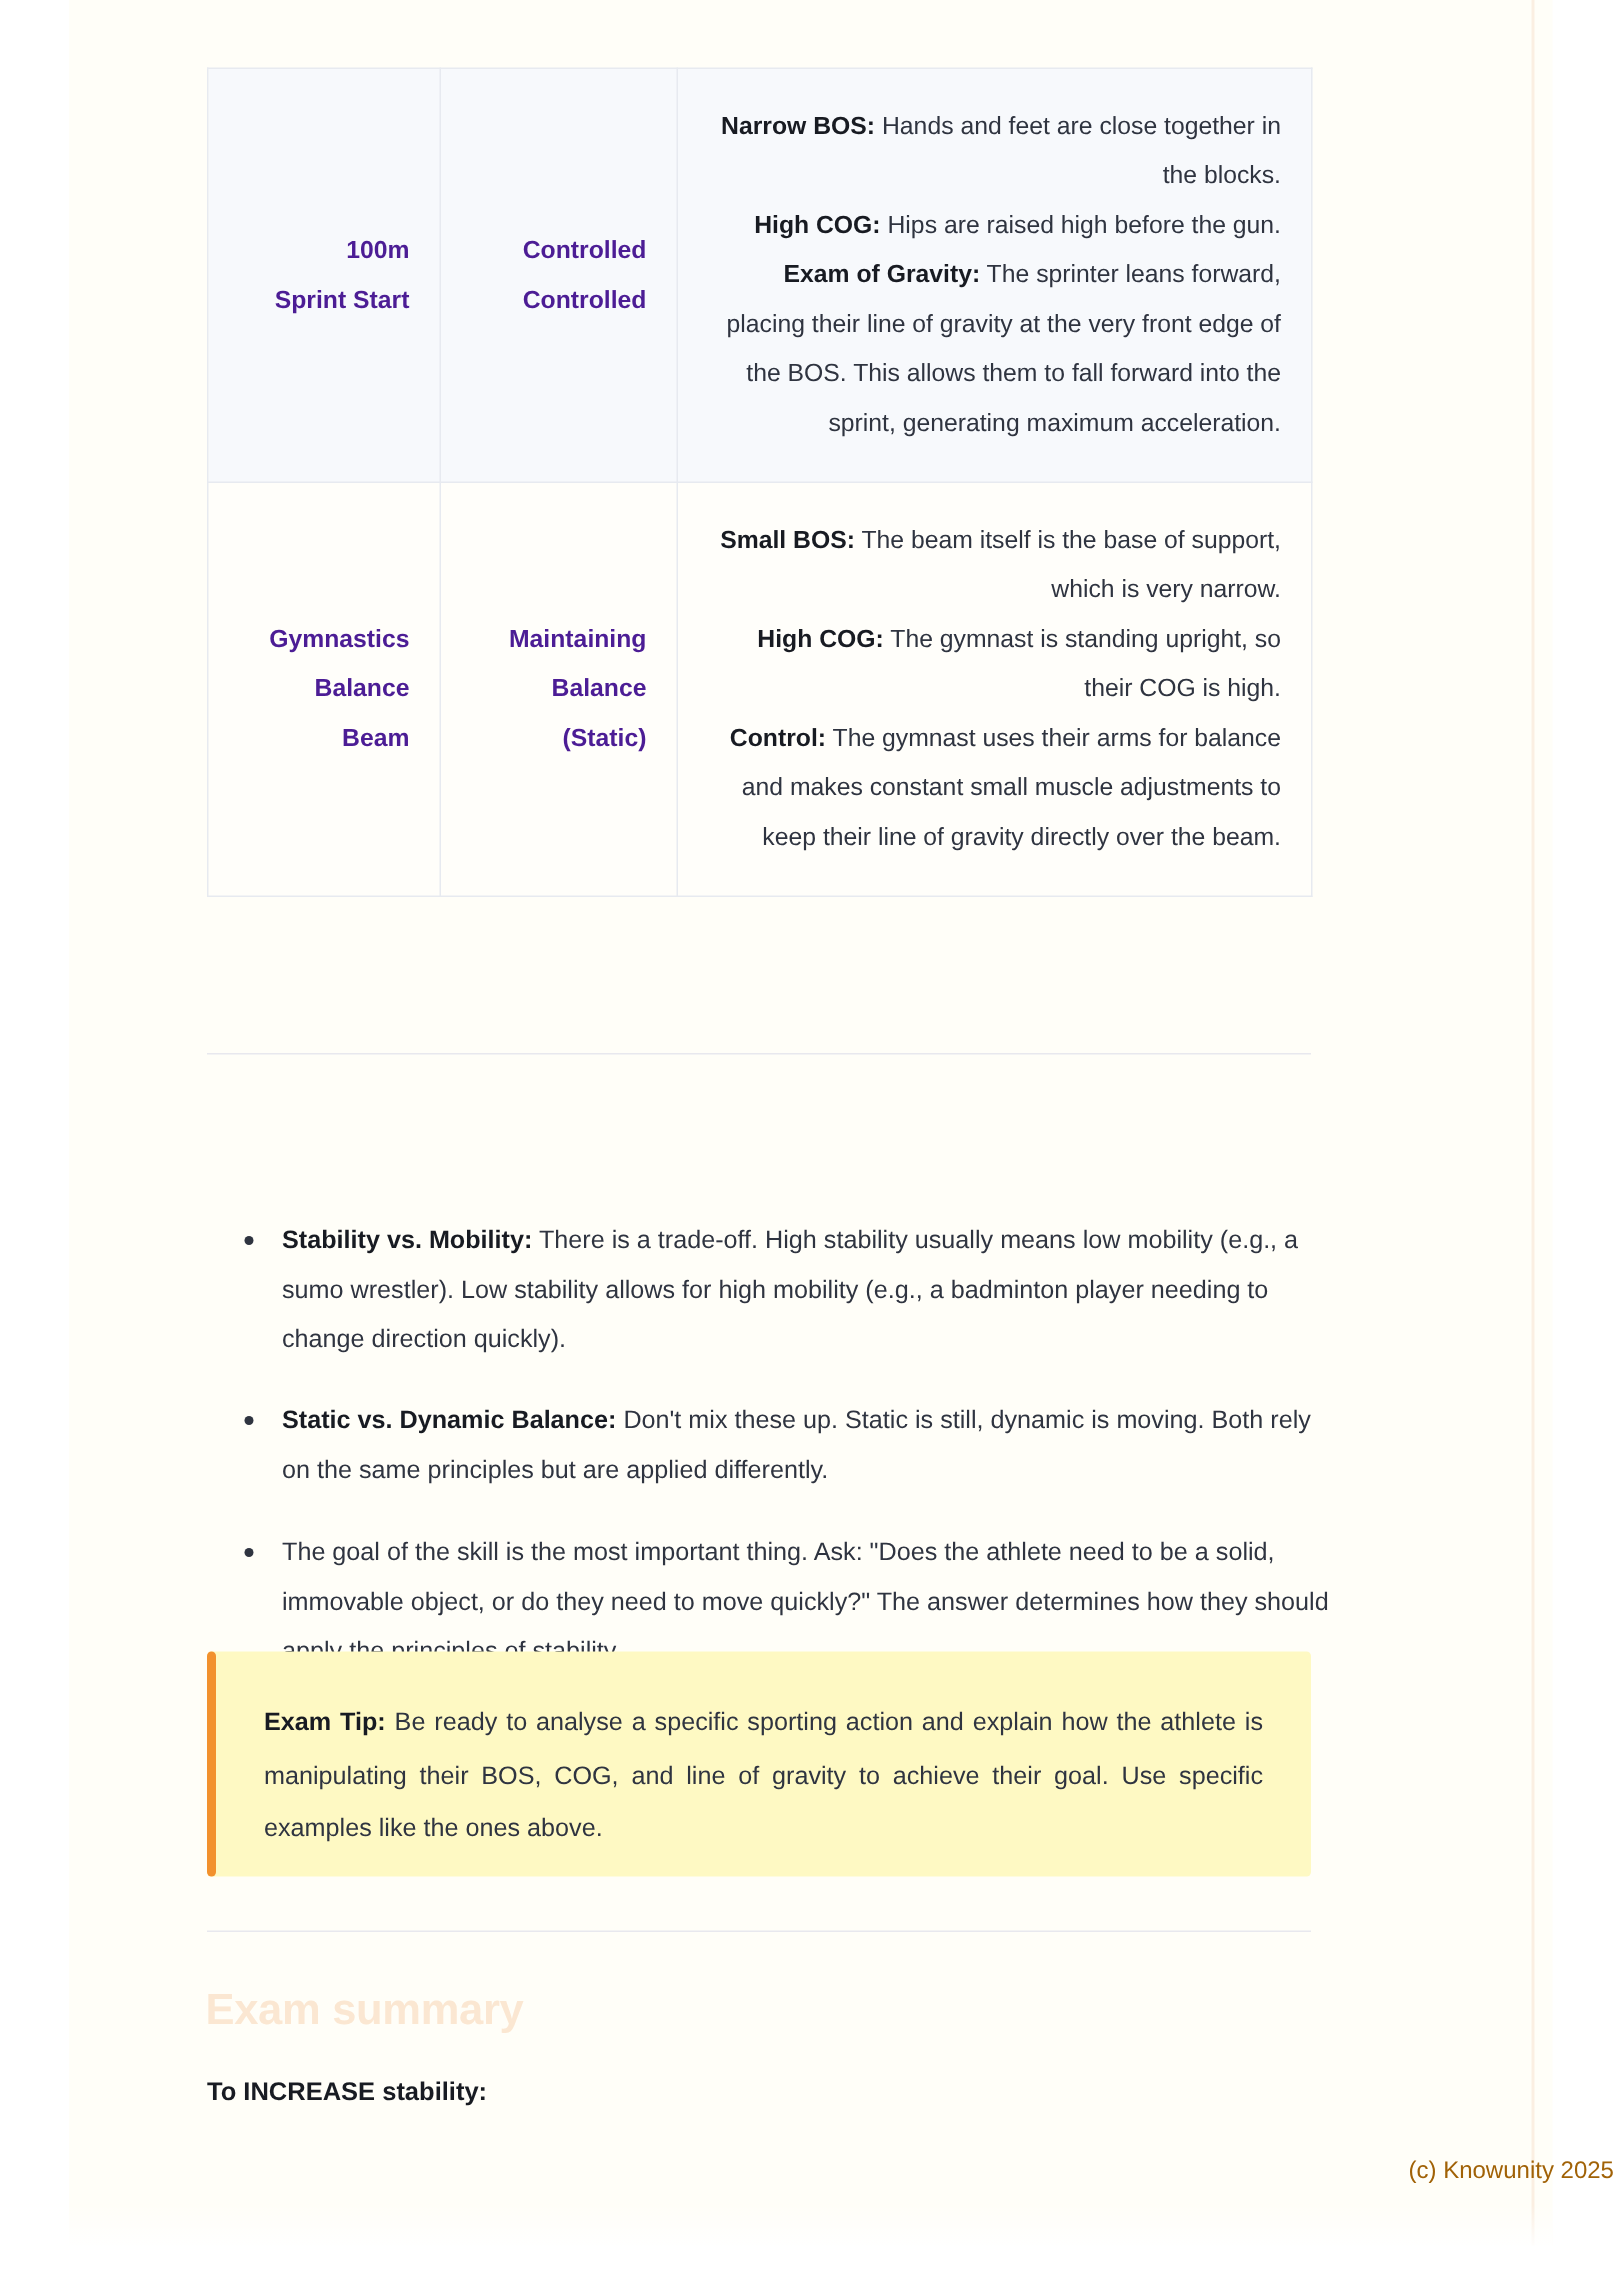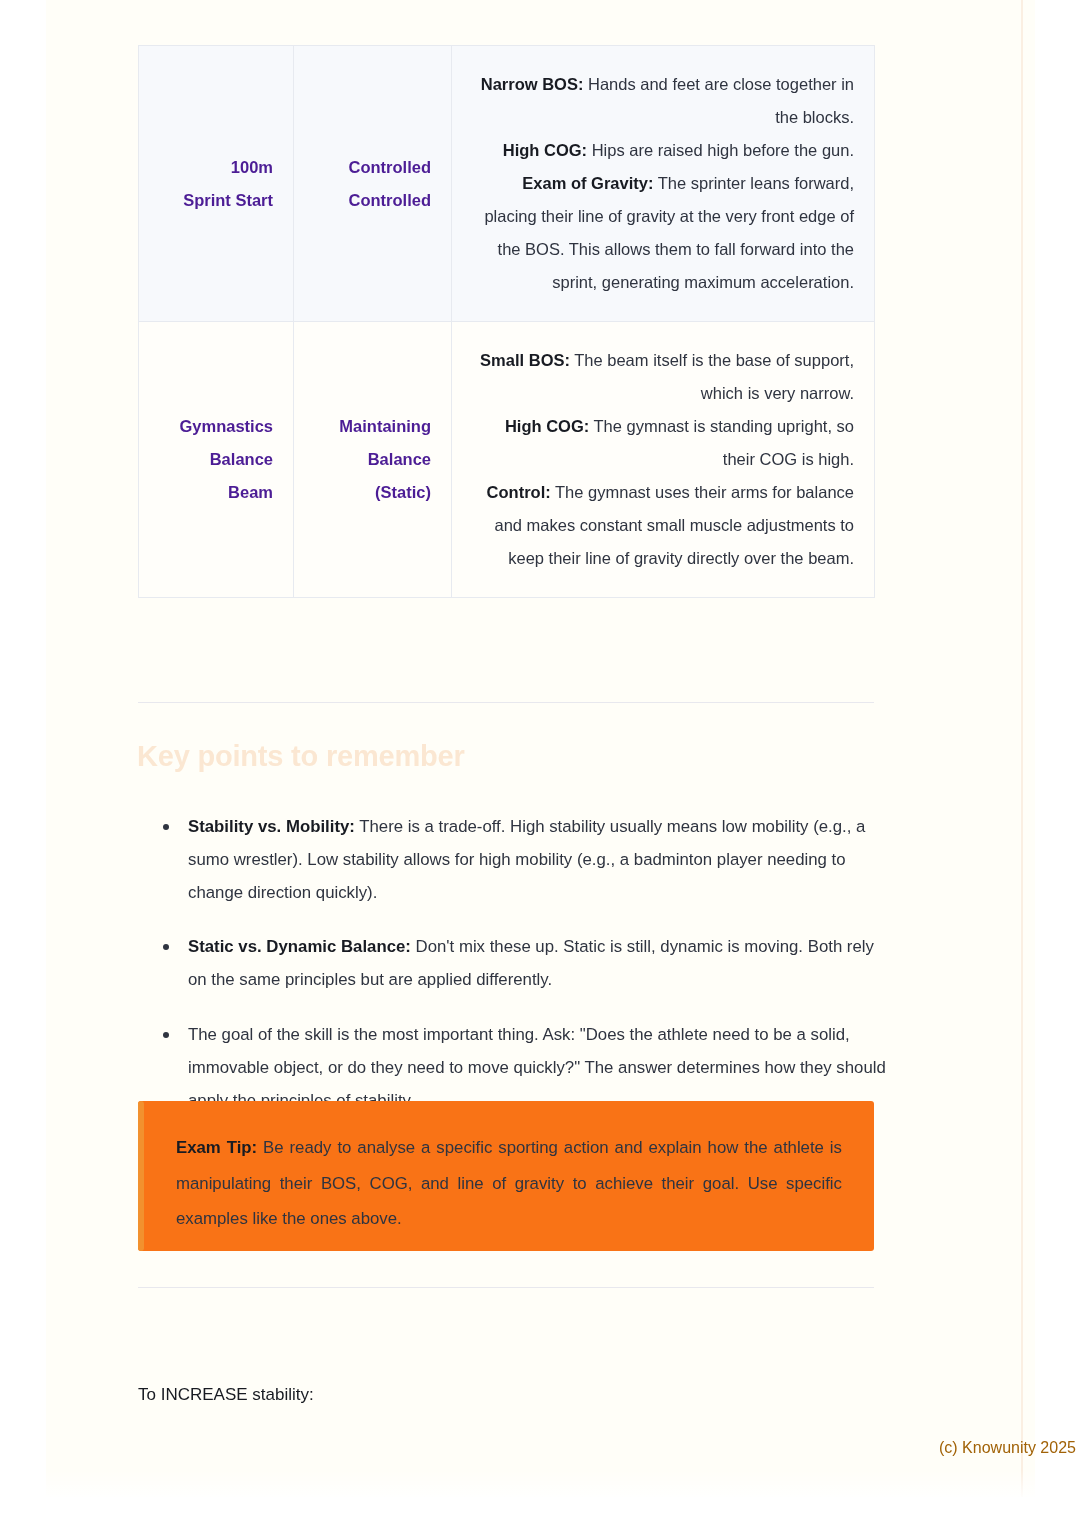--- a/index.html
+++ b/index.html
@@ -139,21 +139,21 @@
   }
 
   
   #exam-tip {
     position: absolute;
     left: 92px;
     top: 1101px;
     width: 736px;
     height: 150px;
     box-sizing: border-box;
-    background: #f97316;
+    background: #fef9c3;
     border-radius: 3px;
   }
   #exam-tip-bar {
     position: absolute;
     left: 0px;
     top: 0px;
     width: 6px;
     height: 150px;
     background: #F2912E;
     border-radius: 3px;
@@ -168,21 +168,21 @@
     color: #2F3440;
     text-align: justify;
   }
 
   
   #subheading-increase {
     position: absolute;
     left: 92px;
     top: 1385px;
     font-size: 17px;
-    font-weight: normal;
+    font-weight: bold;
     color: #181B22;
     white-space: nowrap;
     text-align: center;
   }
 
   
   #watermark {
     position: absolute;
     left: 893px;
     top: 1439px;
@@ -234,21 +234,20 @@
           <div><span class="lbl">Small BOS:</span><span> The beam itself is the base of support, which is very narrow.</span></div>
           <div><span class="lbl">High COG:</span><span> The gymnast is standing upright, so their COG is high.</span></div>
           <div><span class="lbl">Control:</span><span> The gymnast uses their arms for balance and makes constant small muscle adjustments to keep their line of gravity directly over the beam.</span></div>
         </td>
       </tr>
     </tbody>
   </table>
 
   <div class="divider" id="divider-1"></div>
 
-  <div class="ghost-heading" id="heading-key">Key points to remember</div>
 
   <ul class="bullets" id="bullets-key">
     <li>
       <span class="bullet-dot"></span>
       <span class="lbl">Stability vs. Mobility:</span><span> There is a trade-off. High stability usually means low mobility (e.g., a sumo wrestler). Low stability allows for high mobility (e.g., a badminton player needing to change direction quickly).</span>
     </li>
     <li>
       <span class="bullet-dot"></span>
       <span class="lbl">Static vs. Dynamic Balance:</span><span> Don't mix these up. Static is still, dynamic is moving. Both rely on the same principles but are applied differently.</span>
     </li>
@@ -258,20 +257,21 @@
     </li>
   </ul>
 
   <div id="exam-tip">
     <div id="exam-tip-bar"></div>
     <div id="exam-tip-text"><span class="lbl">Exam Tip:</span><span> Be ready to analyse a specific sporting action and explain how the athlete is manipulating their BOS, COG, and line of gravity to achieve their goal. Use specific examples like the ones above.</span></div>
   </div>
 
   <div class="divider" id="divider-2"></div>
 
+  <div class="ghost-heading" id="heading-summary">Exam summary</div>
 
   <div id="subheading-increase">To INCREASE stability:</div>
 
 
   <div id="watermark">(c) Knowunity 2025</div>
 </div>
 
 <div id="page-fade"></div>
 
 </body></html>

